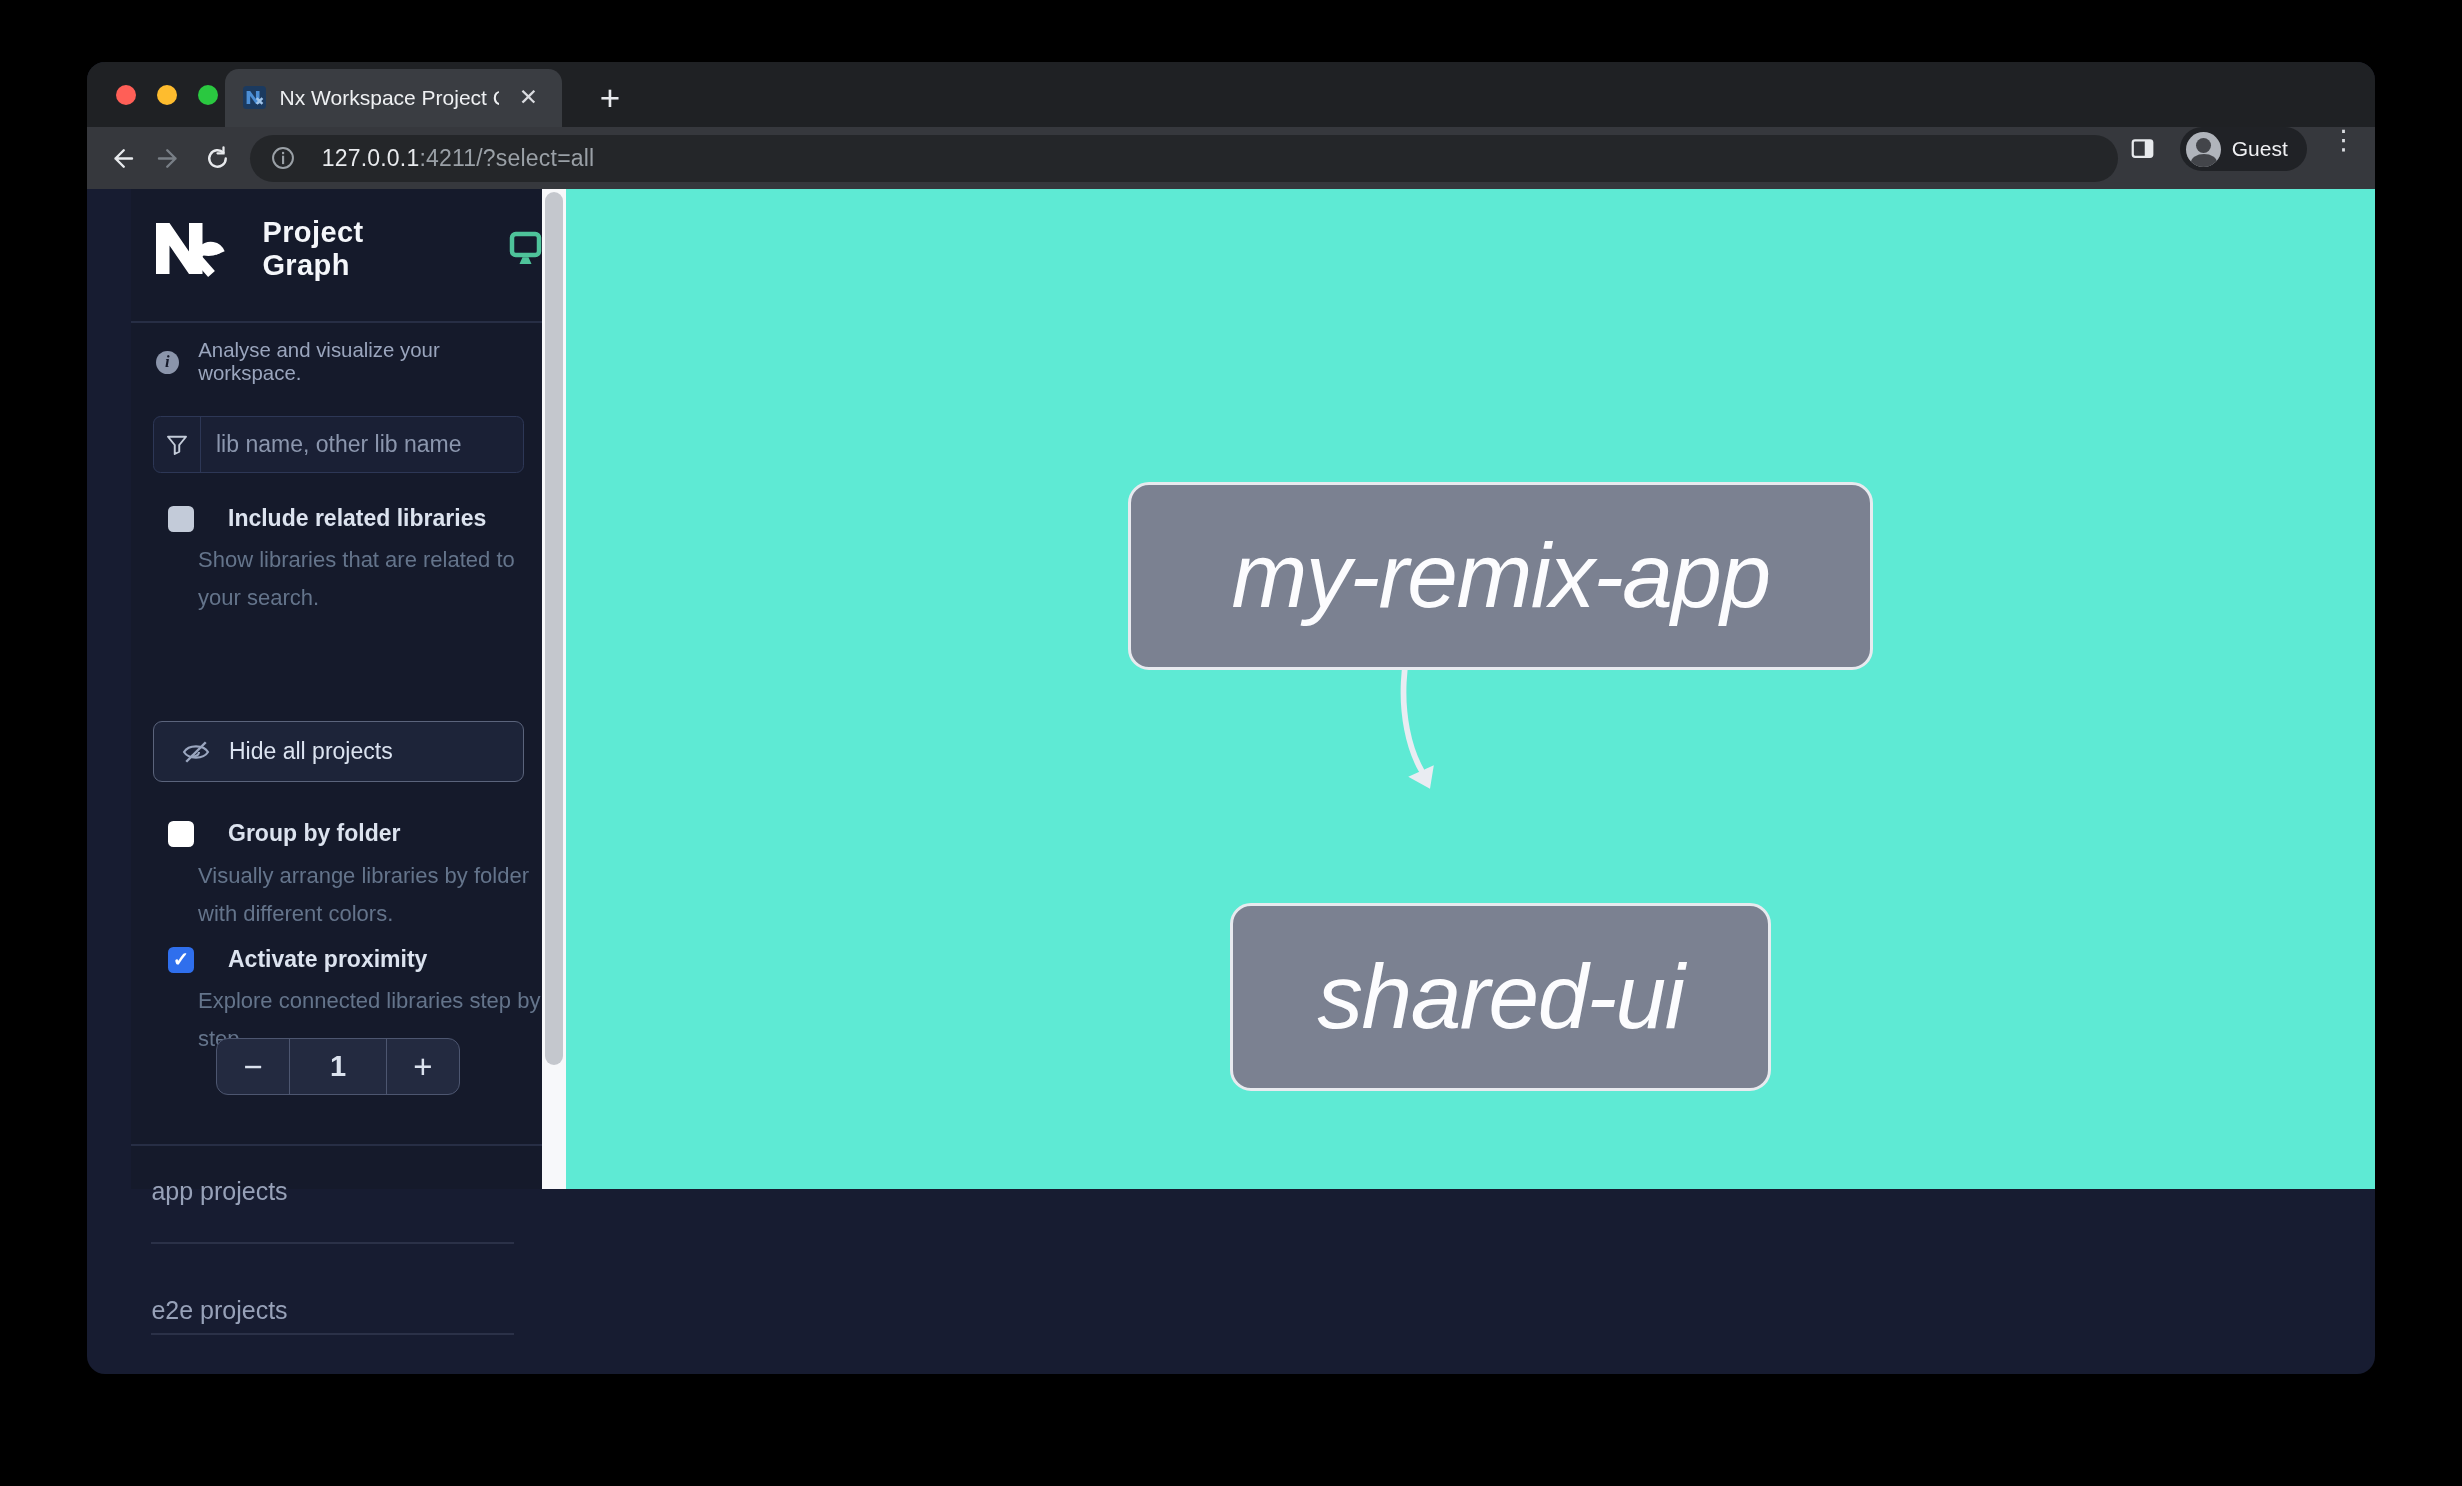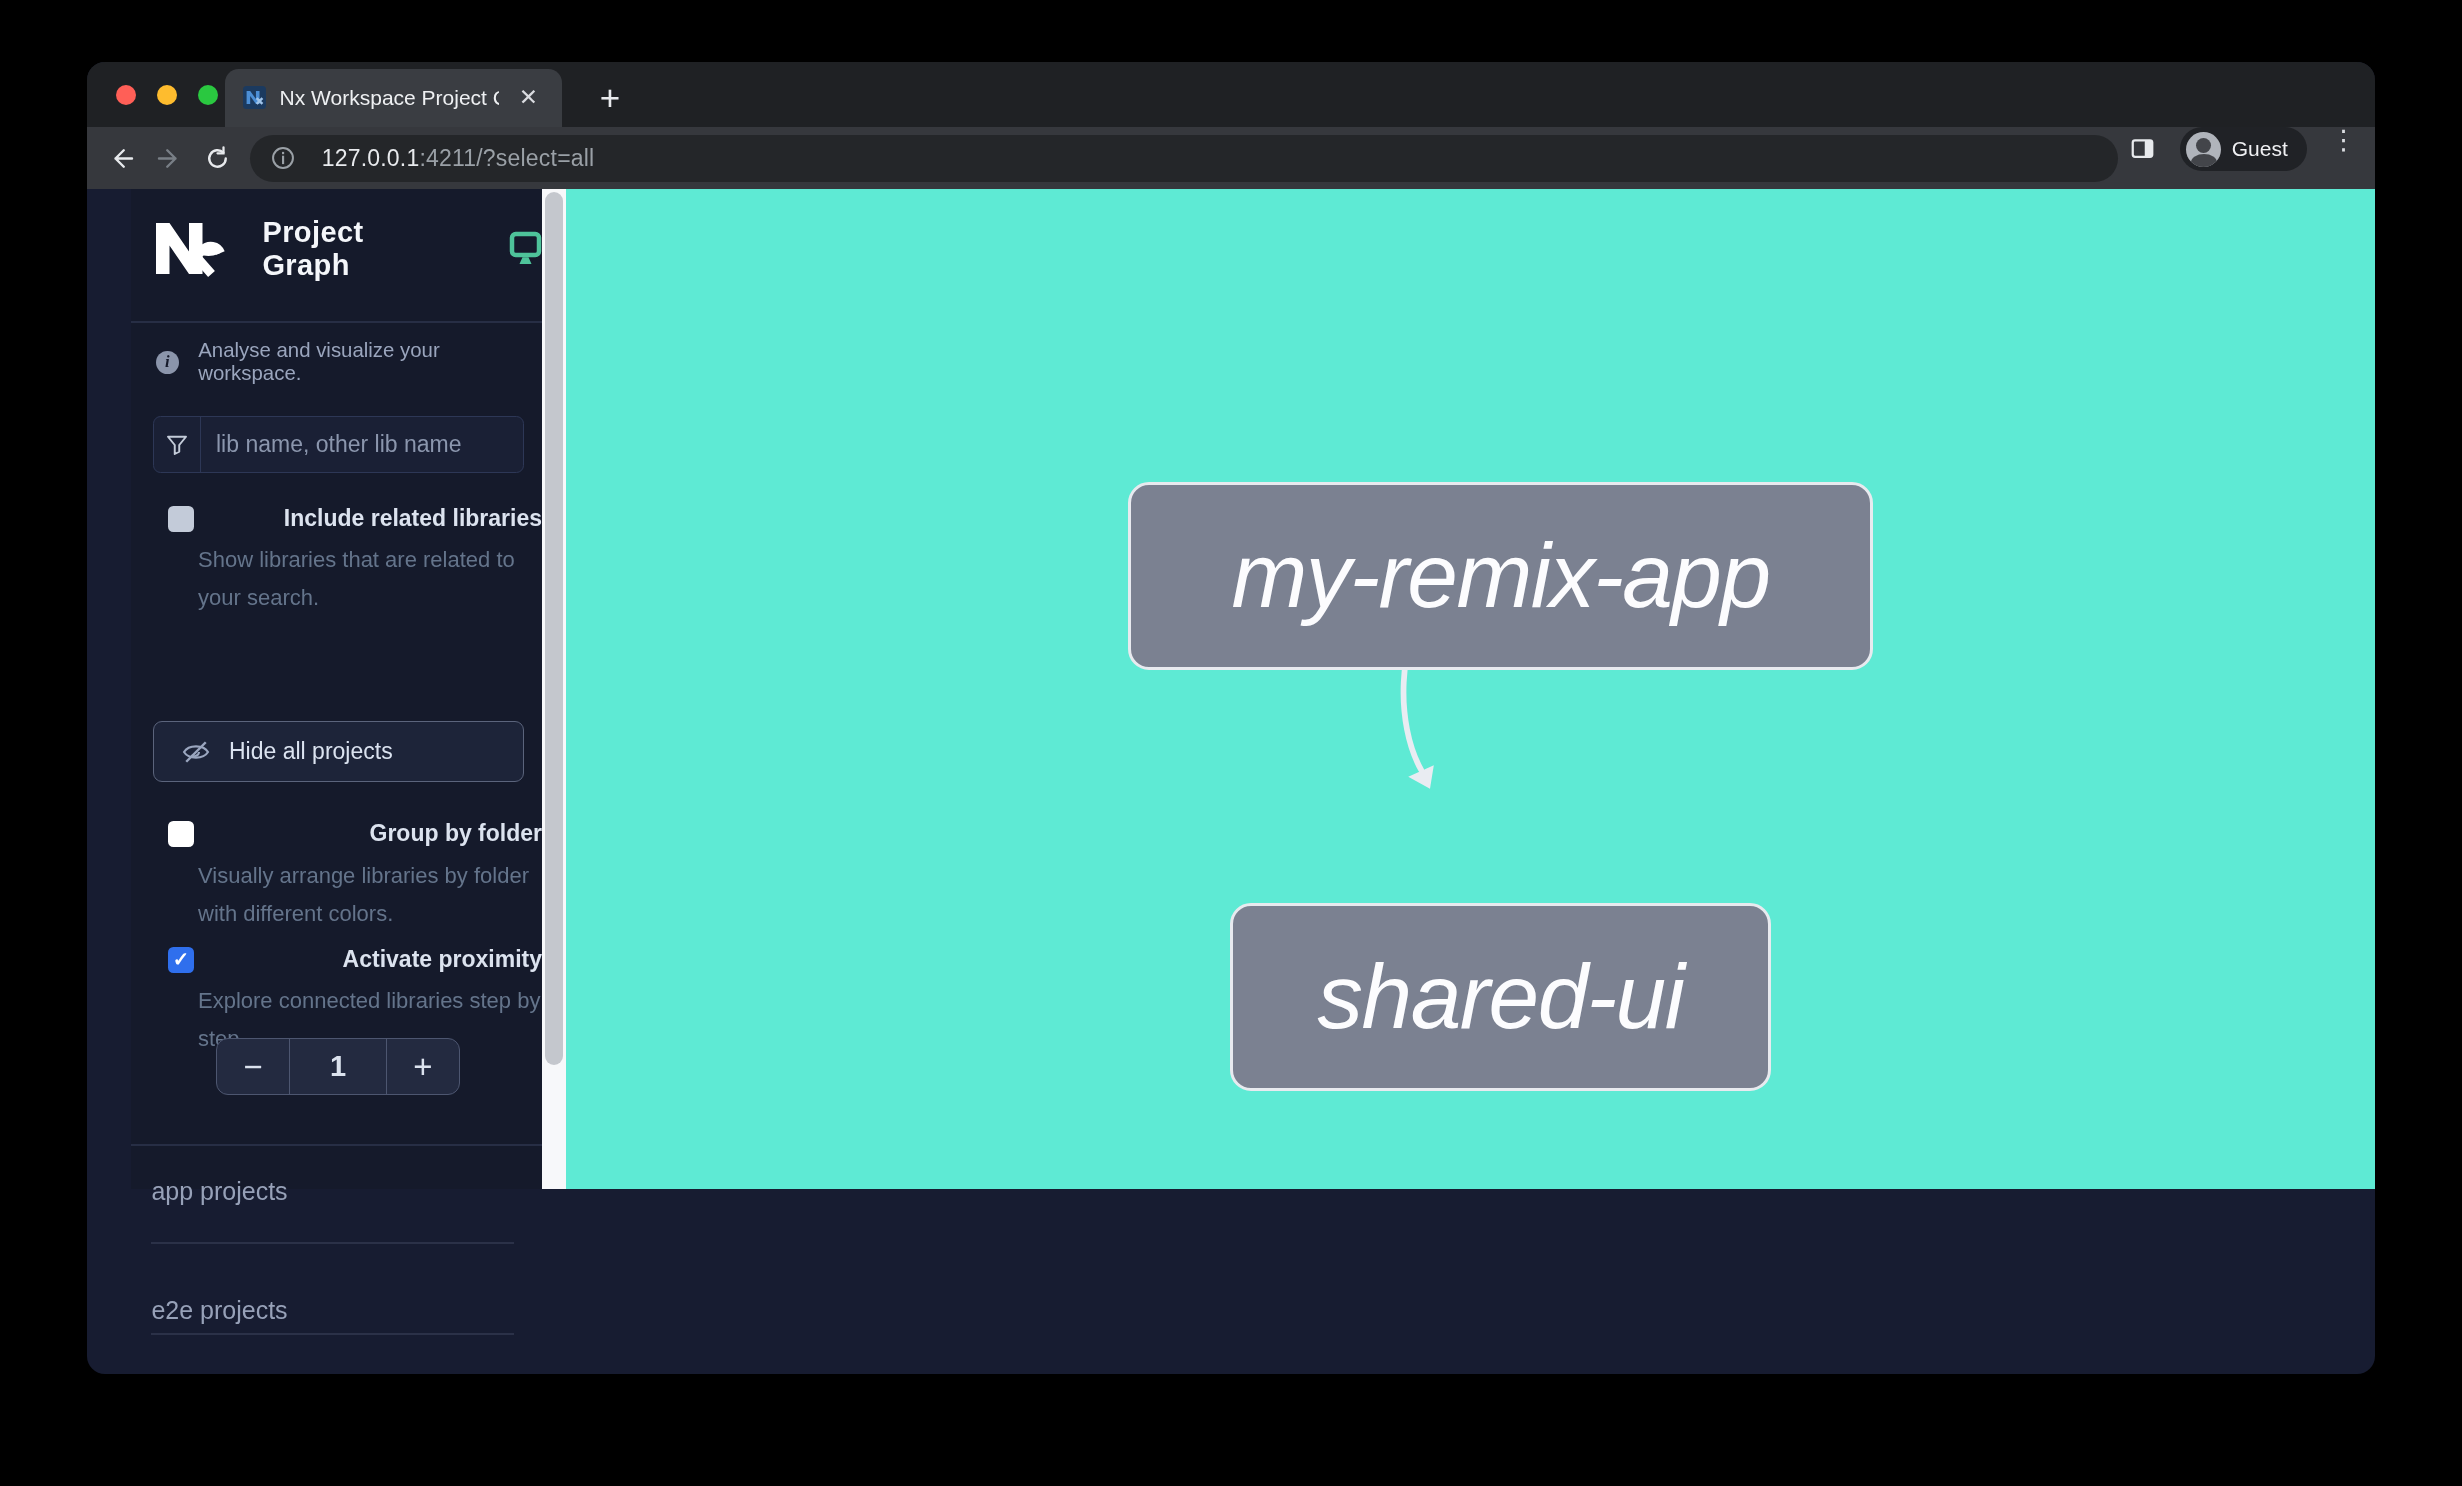--- a/index.html
+++ b/index.html
@@ -63,21 +63,21 @@
 
   .searchbox { top:227px; left:22px !important; width:371px; height:57px; background:#1a2035; border:1.5px solid #2d3756;
                border-radius:7.6px; display:flex; align-items:center; overflow:hidden; }
   .search-iconcell { width:47px; height:100%; display:flex; align-items:center; justify-content:center;
                      border-right:1.5px solid #2d3756; flex:0 0 auto; }
   .search-iconcell svg { width:24px; height:24px; }
   .search-input { flex:1; background:transparent; border:0; outline:none; color:#3b82f6; font-size:23px;
                   padding:0 15px; font-family:"Liberation Sans", sans-serif; }
   .search-input::placeholder { color:#8b96ad; }
 
-  .option-row { padding-left:37px; display:flex; gap:34px;justify-content:space-between; }
+  .option-row { padding-left:37px; display:flex; gap:34px; }
   .checkbox { width:26px; height:26px; border-radius:5.3px; flex:0 0 auto; margin-top:1.5px;
               display:flex; align-items:center; justify-content:center; color:#fff; font-size:19.7px; font-weight:700; }
   .cb-muted { background:#c3cbd9; }
   .cb-white { background:#ffffff; }
   .checkbox .tick { display:none; }
   .checkbox.checked { background:#2f6fed; }
   .checkbox.checked .tick { display:block; }
   .option-label { color:#dce3ef; font-size:23px; font-weight:700; line-height:29px; }
   .option-desc { position:absolute; left:67px; width:355px; color:#64748b; font-size:22px; line-height:38px; }
 

